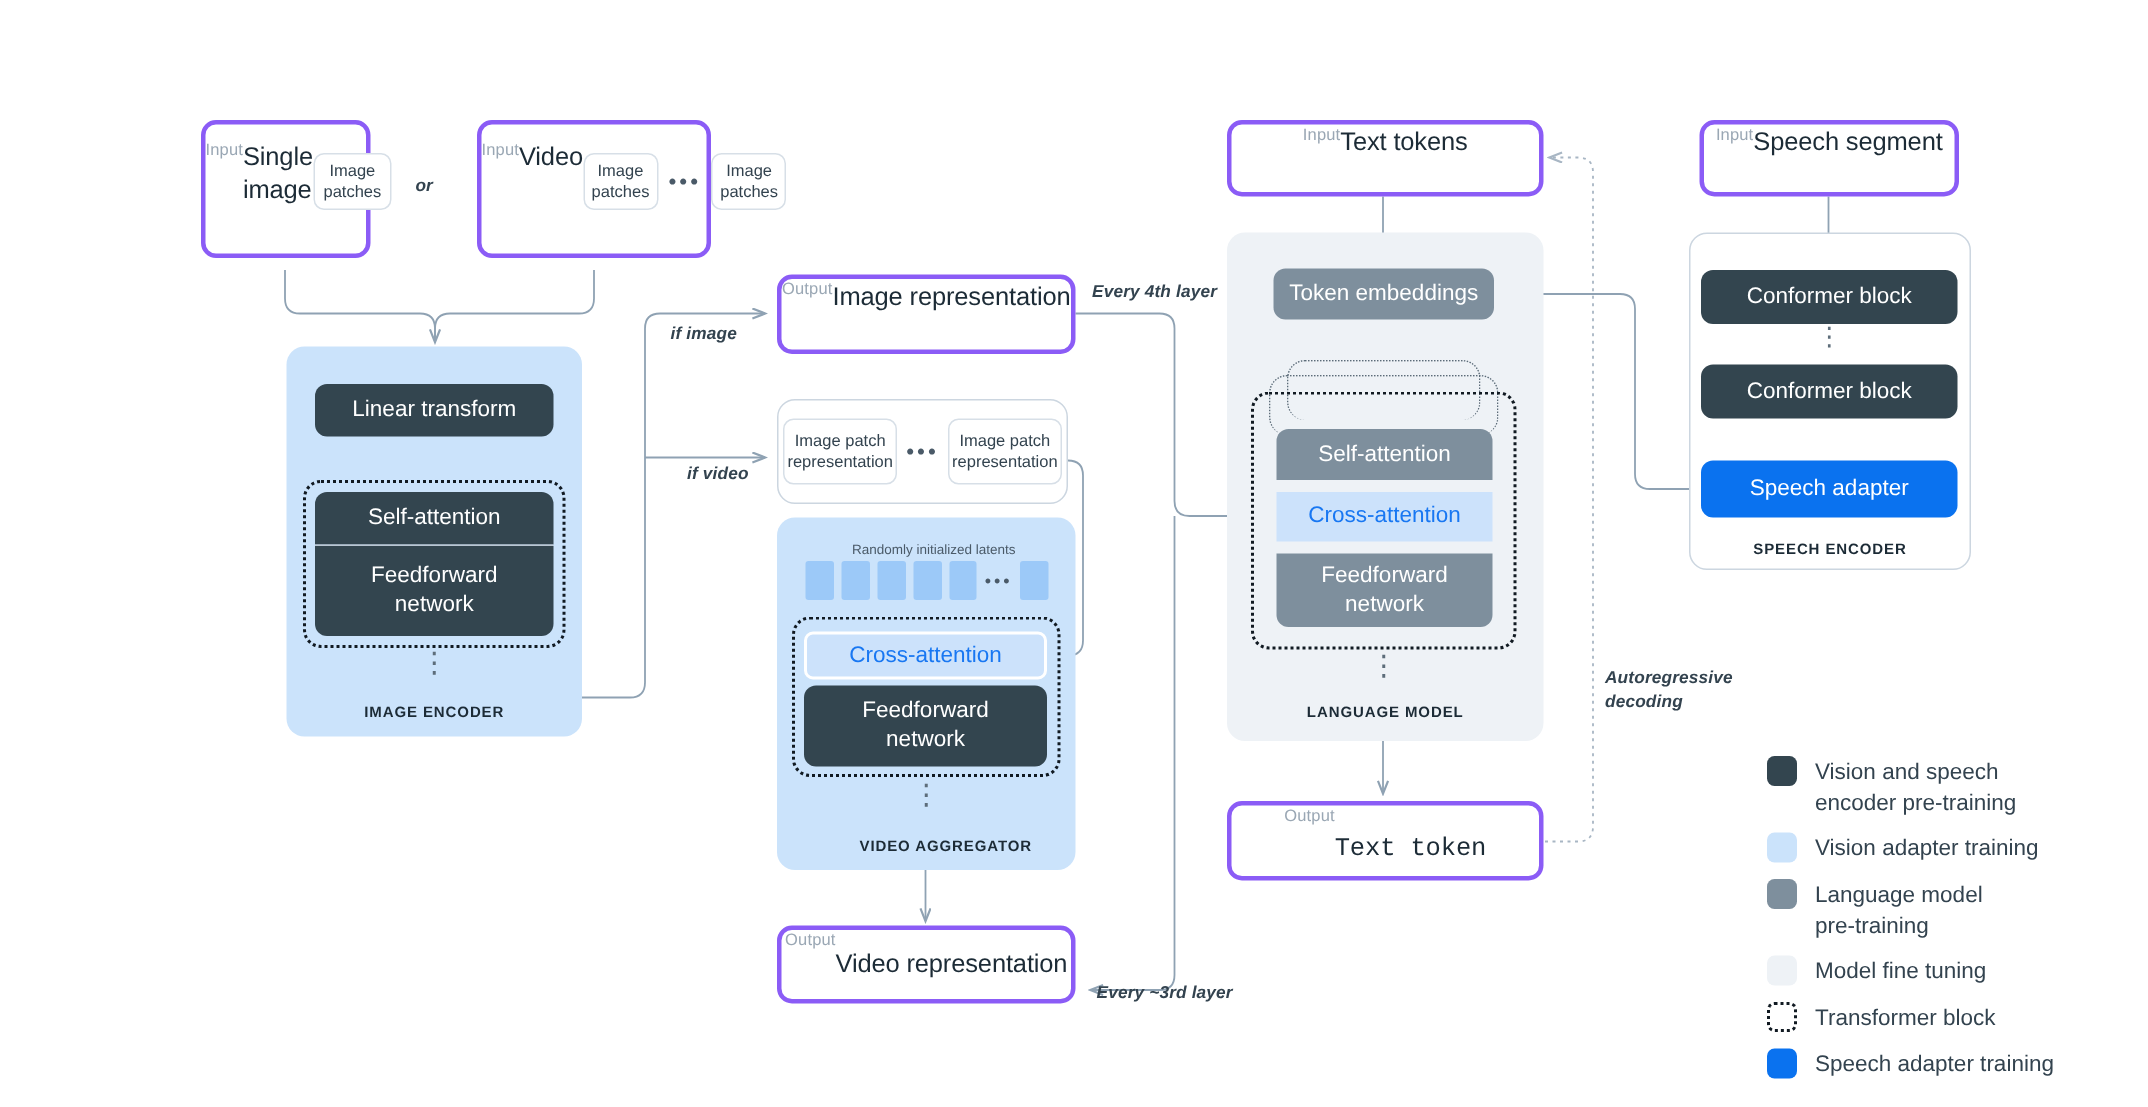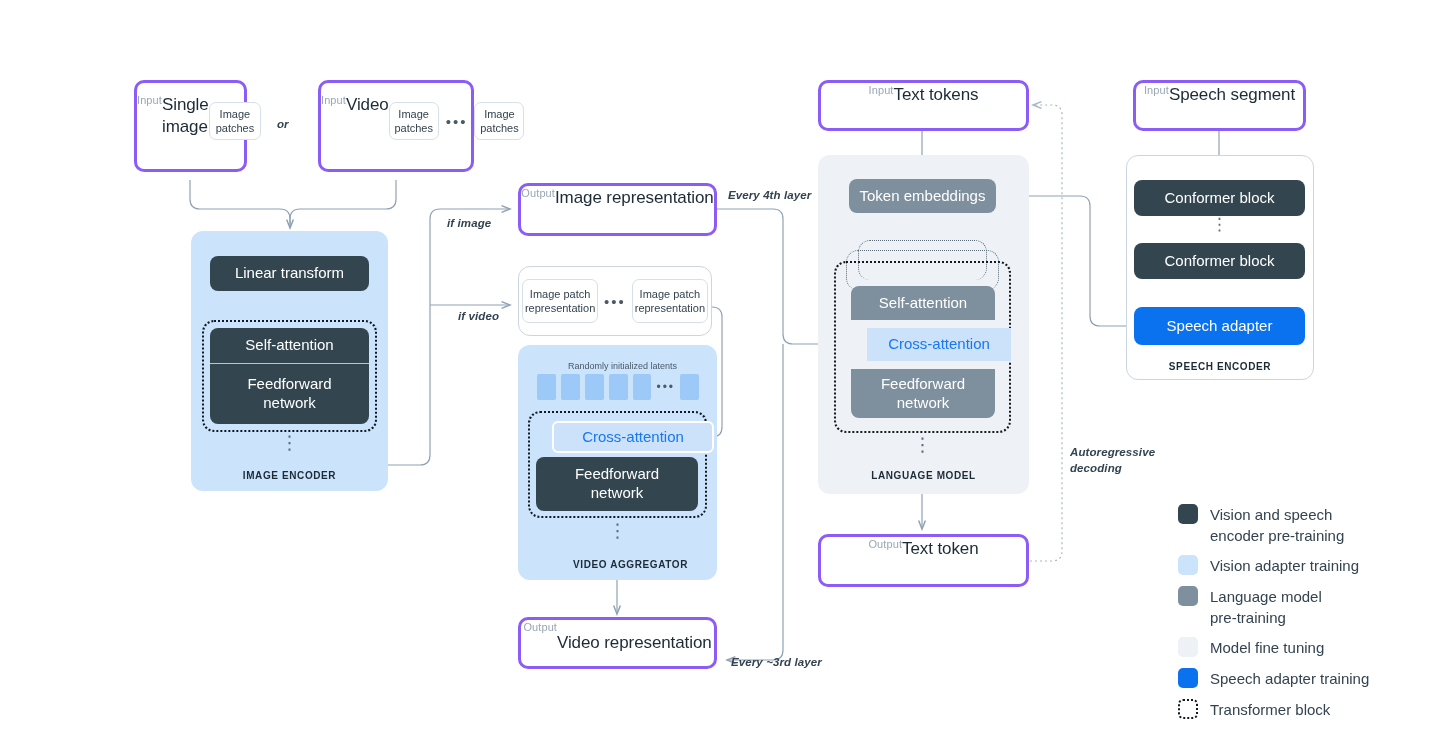--- a/index.html
+++ b/index.html
@@ -52,21 +52,21 @@
   }
 
   
   .blk {
     display: flex; align-items: center; justify-content: center;
     text-align: center; color: #ffffff; font-size: 15px; line-height: 1.25;
   }
   .blk-dark { background: #33454f; border-radius: 8px; }
   .blk-gray { background: #7e8f9d; border-radius: 8px; }
   .blk-blue { background: #0a72ef; border-radius: 8px; }
-  .blk-lblue { background: #cce2fb; color: #1877f2; margin-left: 16px; }
+  .blk-lblue { background: #cce2fb; color: #1877f2; }
 
   
   .tf-dotted {
     border: 2px dotted #111a22;
     border-radius: 12px;
     background: transparent;
   }
   .tf-ghost {
     border: 1px dotted #5b6b78;
     border-radius: 12px;
@@ -252,21 +252,21 @@
 network</div>
 
   <div class="abs vdots" style="left:834px; top:442px; width:177px; font-size:19px;">
     <span>⋮</span>
   </div>
 
   <div class="abs panel-label" style="left:818px; top:470px; width:211px;">LANGUAGE MODEL</div>
 
   <div class="abs card" style="left:818px; top:534px; width:211px; height:53px;">
     <div class="card-sub">Output</div>
-    <div class="card-title" style="margin-top:1px;">Text token</div>
+    <div class="card-title" style="margin-top:19px;font-family:Liberation Mono, monospace;">Text token</div>
   </div>
 
   <div class="abs card" style="left:1133px; top:80px; width:173px; height:51px;">
     <div class="card-sub">Input</div>
     <div class="card-title" style="margin-top:1px;">Speech segment</div>
   </div>
 
   <div class="abs panel-white" style="left:1126px; top:155px; width:188px; height:225px;"></div>
 
   <div class="abs blk blk-dark" style="left:1134px; top:180px; width:171px; height:36px;">Conformer block</div>
@@ -294,22 +294,22 @@
     <div class="lg-row">
       <div class="lg-sw" style="background:#7e8f9d;"></div>
       <div class="lg-tx" style="white-space:pre-line;">Language model
 pre-training</div>
     </div>
     <div class="lg-row">
       <div class="lg-sw" style="background:#eef2f6;"></div>
       <div class="lg-tx" style="white-space:pre-line;">Model fine tuning</div>
     </div>
     <div class="lg-row">
+      <div class="lg-sw lg-sw-dotted"></div>
+      <div class="lg-tx" style="white-space:pre-line;">Transformer block</div>
+    </div>
+    <div class="lg-row">
       <div class="lg-sw" style="background:#0a72ef;"></div>
       <div class="lg-tx" style="white-space:pre-line;">Speech adapter training</div>
     </div>
-    <div class="lg-row">
-      <div class="lg-sw lg-sw-dotted"></div>
-      <div class="lg-tx" style="white-space:pre-line;">Transformer block</div>
-    </div>
   </div>
 
 </div>
 
 </body></html>

